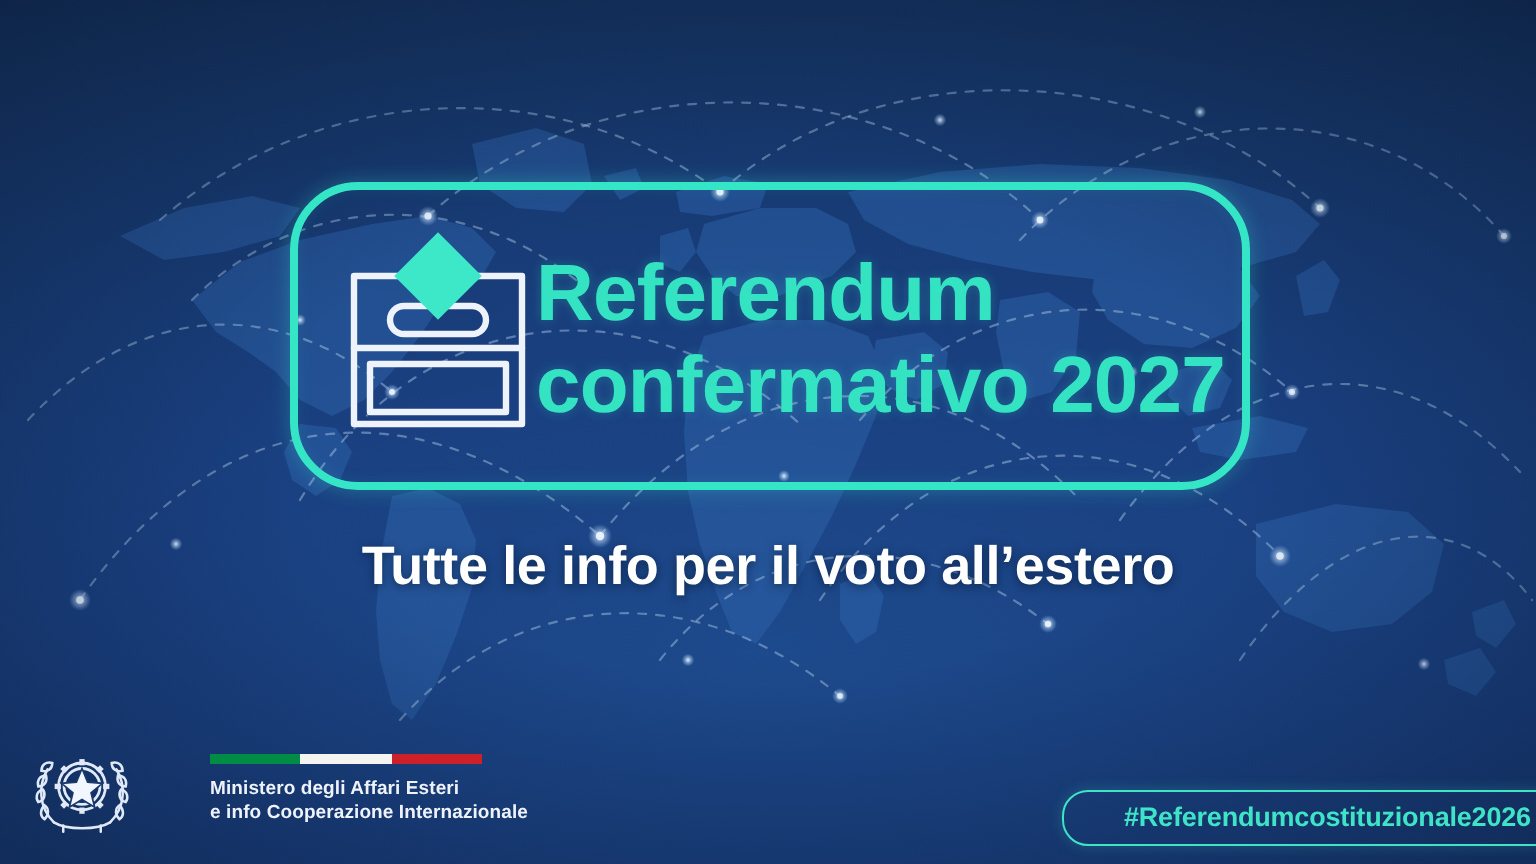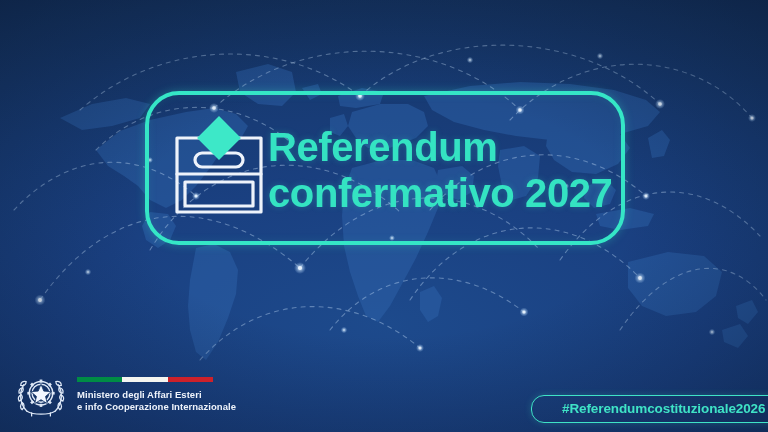--- a/index.html
+++ b/index.html
@@ -105,20 +105,21 @@
     align-items: center;
     gap: 11px;
   }
   .emblem {
     width: 50px;
     height: 50px;
     flex: 0 0 auto;
   }
   .ministry-text {
     padding-top: 2px;
+    margin-left: 28px;
   }
   .tricolor {
     display: flex;
     width: 136px;
     height: 5px;
     margin-bottom: 7px;
   }
   .tricolor span { flex: 1 1 33.33%; display:block; }
   .tri-g { background: #008c45; }
   .tri-w { background: #f4f5f0; }
@@ -276,20 +277,21 @@
     <g transform="translate(48,30) rotate(45)">
       <rect x="-15.5" y="-15.5" width="31" height="31" fill="#3de8c8"></rect>
     </g>
   </svg>
 
   <div class="title-block">
     <div class="title-line">Referendum</div>
     <div class="title-line">confermativo 2027</div>
   </div>
 
+  <div class="subtitle">Tutte le info per il voto all’estero</div>
 
   <div class="ministry">
     <svg class="emblem" viewBox="0 0 64 64">
       <g fill="none" stroke="#dfe9f7" stroke-width="1.6" stroke-linecap="round">
 
         <path d="M10,20 C4,30 4,44 14,54"></path>
         <path d="M9,24 C5,24 3,27 4,31 C8,31 10,28 9,24 Z"></path>
         <path d="M7,33 C3,34 2,38 4,41 C8,40 9,36 7,33 Z"></path>
         <path d="M8,43 C5,46 5,50 8,52 C11,49 11,45 8,43 Z"></path>
         <path d="M13,16 C9,15 6,17 6,21 C10,22 13,20 13,16 Z"></path>

